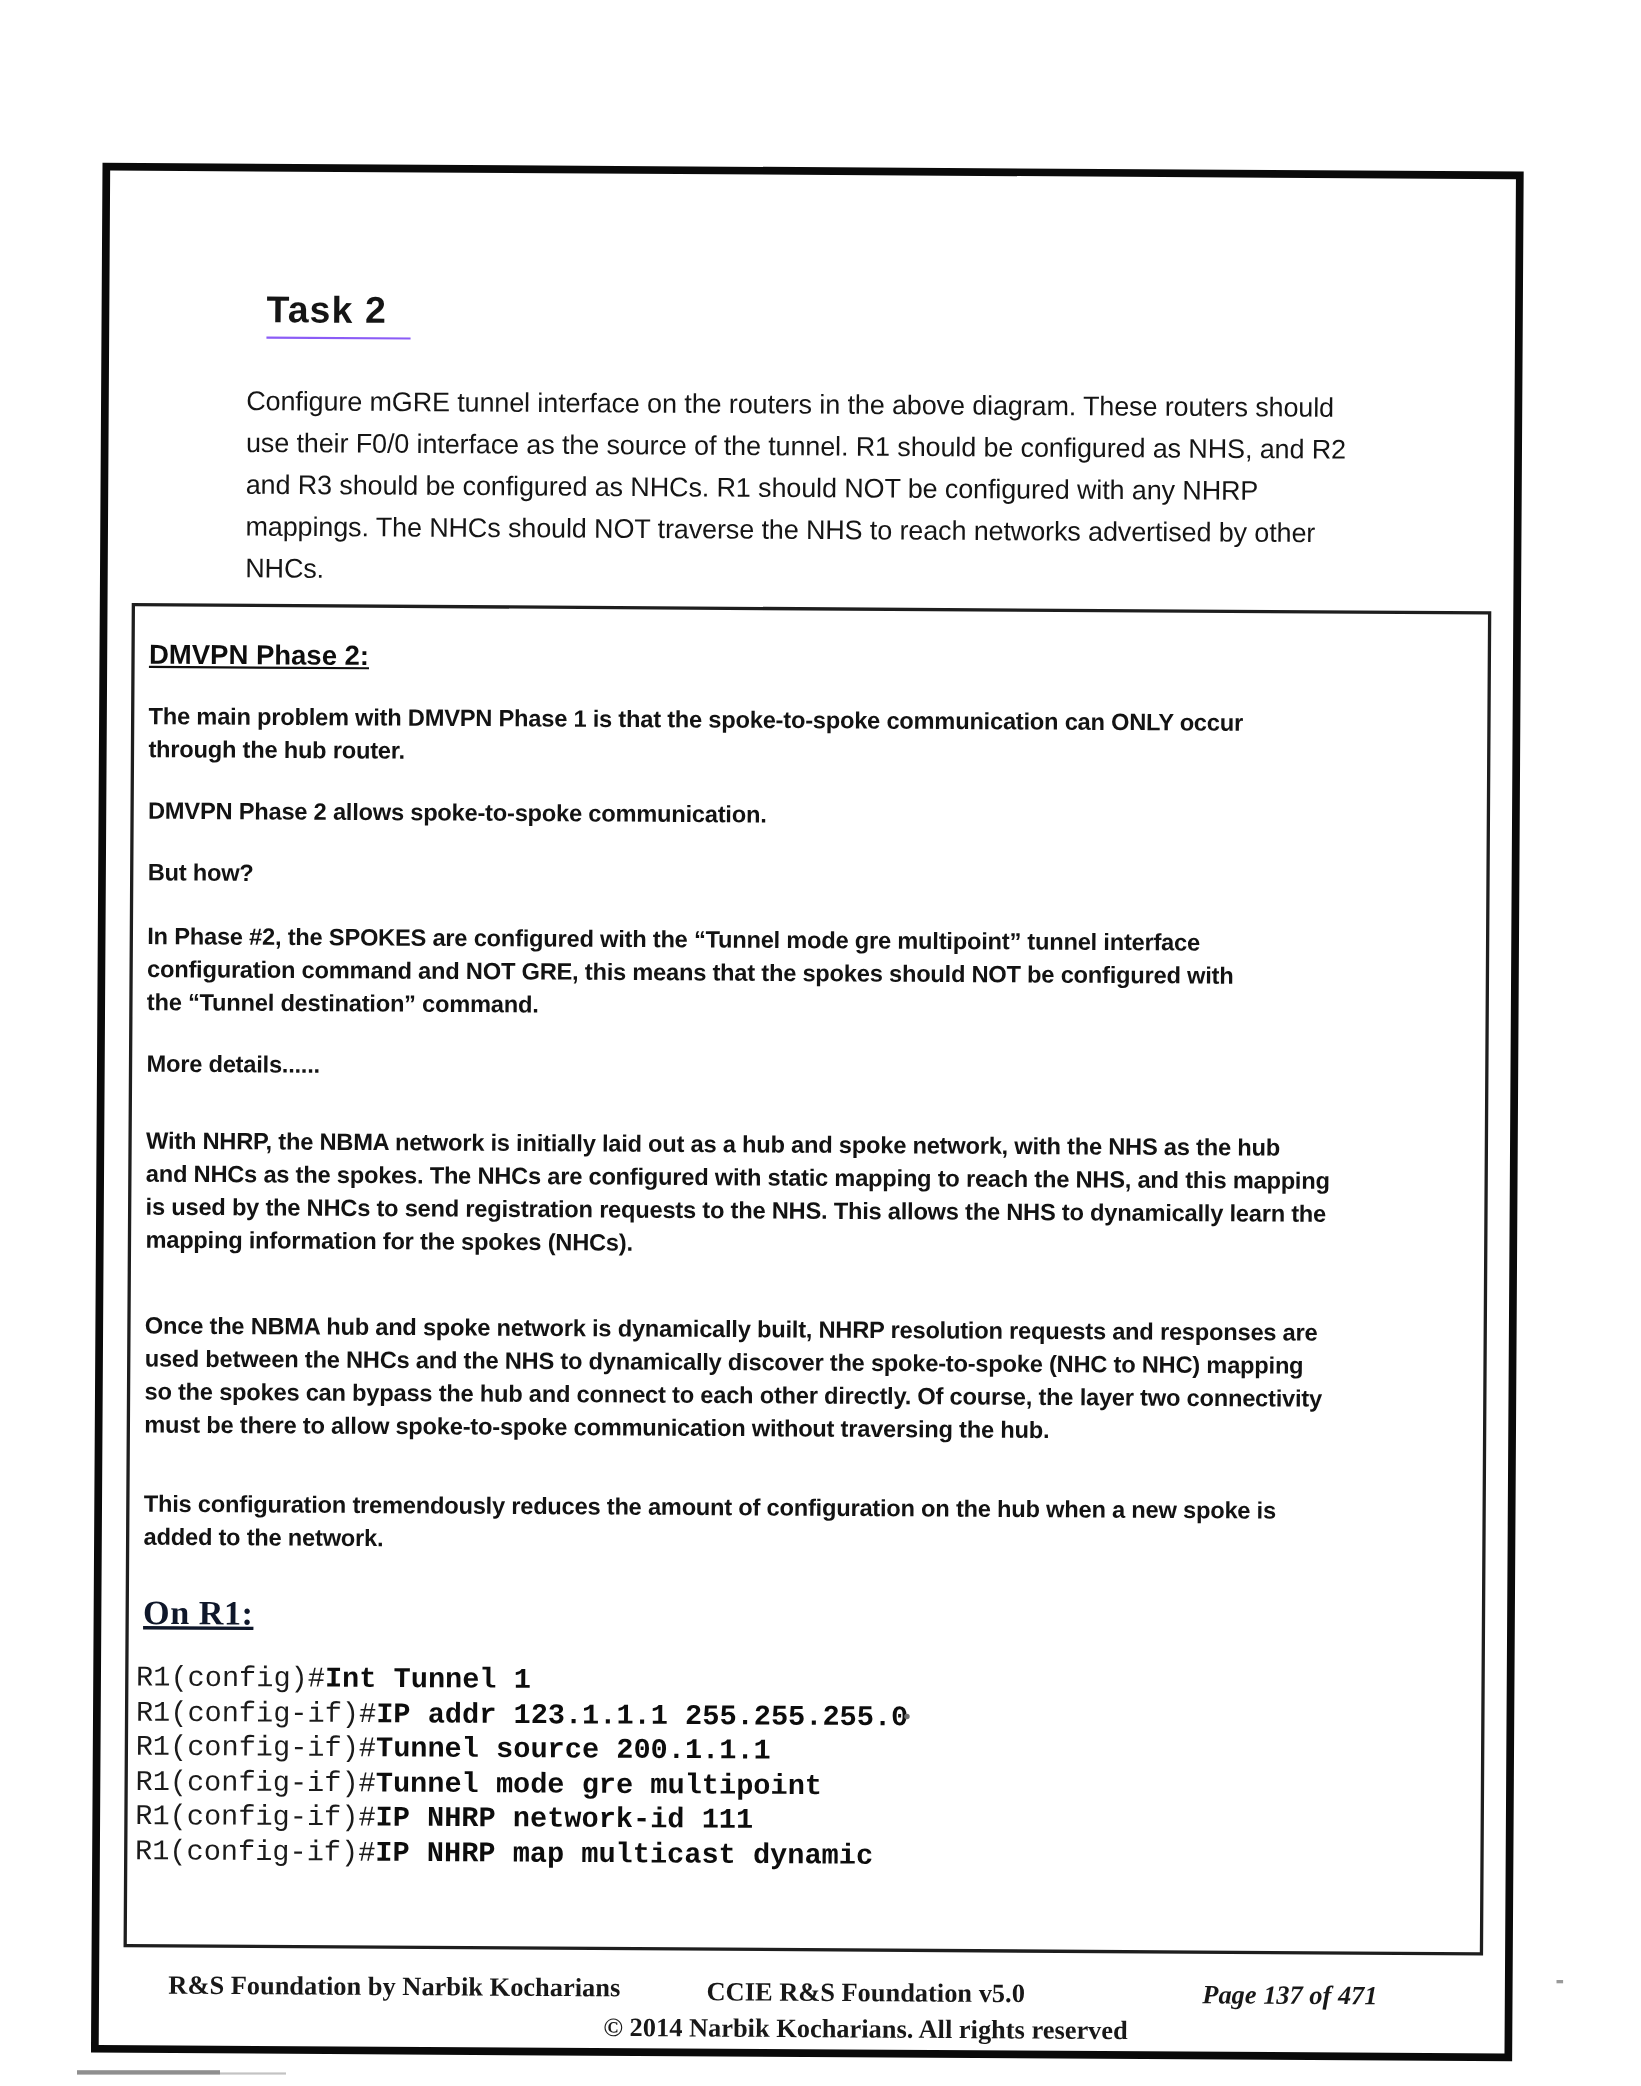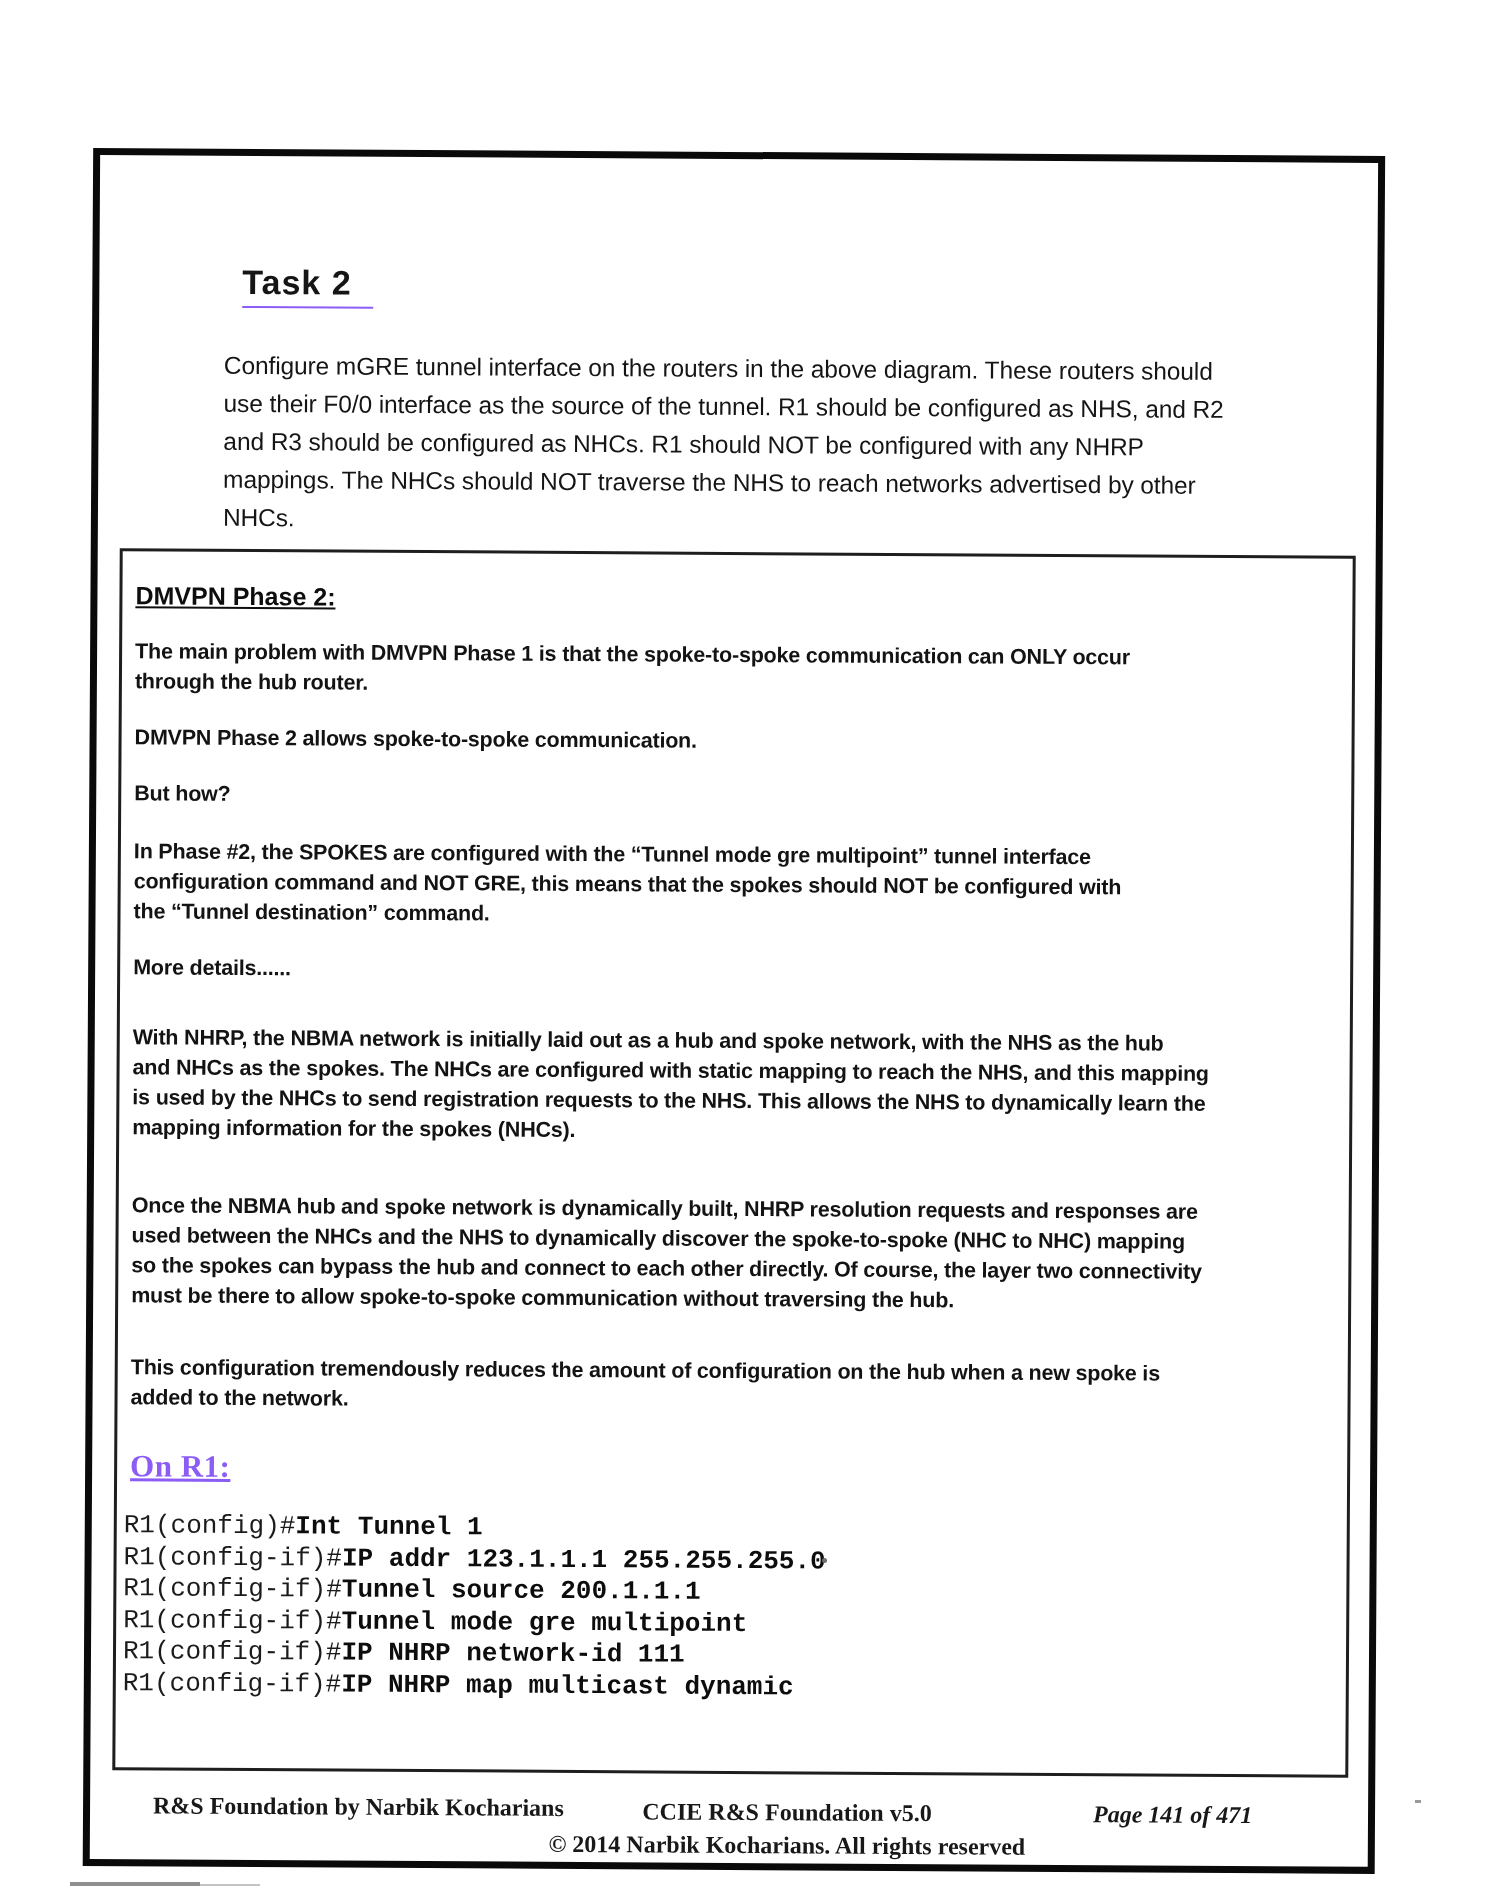--- a/index.html
+++ b/index.html
@@ -40,21 +40,21 @@
   }
   .bp {
     font-weight:bold; font-size:21.5px; line-height:30px;
     letter-spacing:-0.2px; white-space:pre-line; color:#131313; margin:0;
   }
 
   .on-r1-row { margin:36px 0 26px 0; }
   .on-r1 {
     display:inline-block; font-family:"Liberation Serif", serif;
     font-size:31px; font-weight:bold; text-decoration:underline;
-    letter-spacing:0.5px; color:#8b5cf6;text-align:right;
+    letter-spacing:0.5px; color:#0f172a;text-align:right;
   }
 
   .config { margin-left:-6px; }
   .cfg-line {
     font-family:"Liberation Mono","DejaVu Sans Mono", monospace;
     font-size:26px; line-height:31.5px; white-space:pre; color:#1b1b1b;
   }
   .cfg-cmd { font-weight:bold; color:#0d0d0d; }
 
   .footer-left {
@@ -139,21 +139,21 @@
         <div class="cfg-line"><span class="cfg-prompt">R1(config-if)#</span><span class="cfg-cmd">IP NHRP network-id 111</span></div>
         <div class="cfg-line"><span class="cfg-prompt">R1(config-if)#</span><span class="cfg-cmd">IP NHRP map multicast dynamic</span></div>
       </div>
     </div>
 
     <div class="footer-left">R&amp;S Foundation by Narbik Kocharians</div>
     <div class="footer-center">
       <div>CCIE R&amp;S Foundation v5.0</div>
       <div>© 2014 Narbik Kocharians. All rights reserved</div>
     </div>
-    <div class="footer-right">Page 141 of 471</div>
+    <div class="footer-right">Page 137 of 471</div>
 
   </div>
 
   <div class="artifact-line-bl"></div>
   <div class="artifact-line-bl2"></div>
   <div class="speck-1"></div>
   <div class="speck-2"></div>
 </div>
 
 </body></html>

